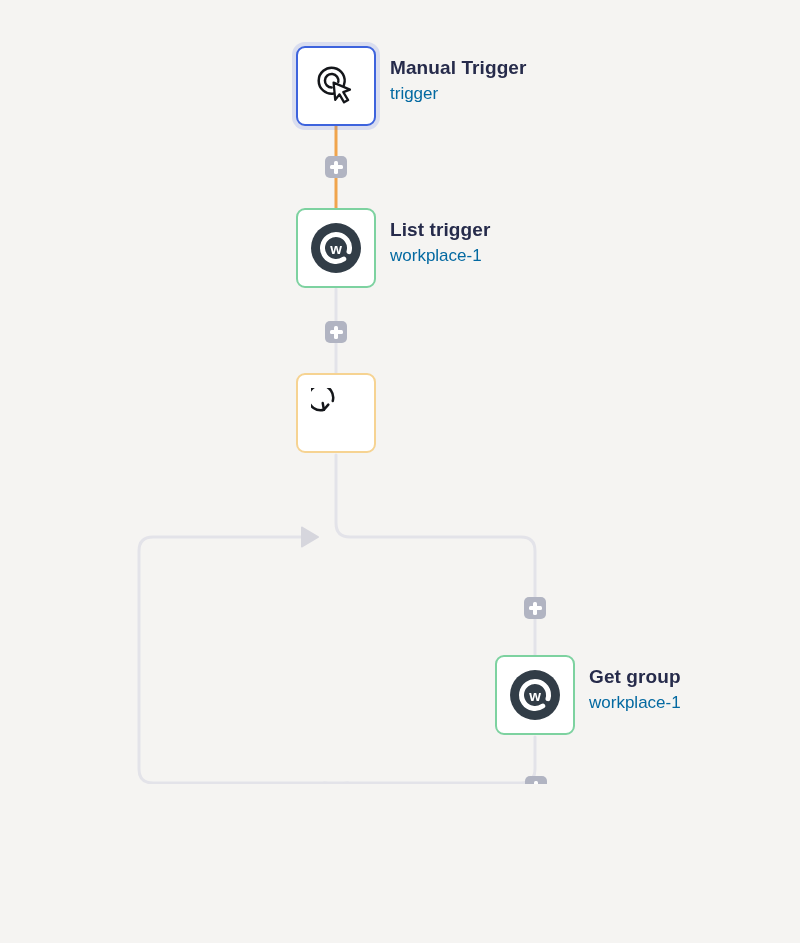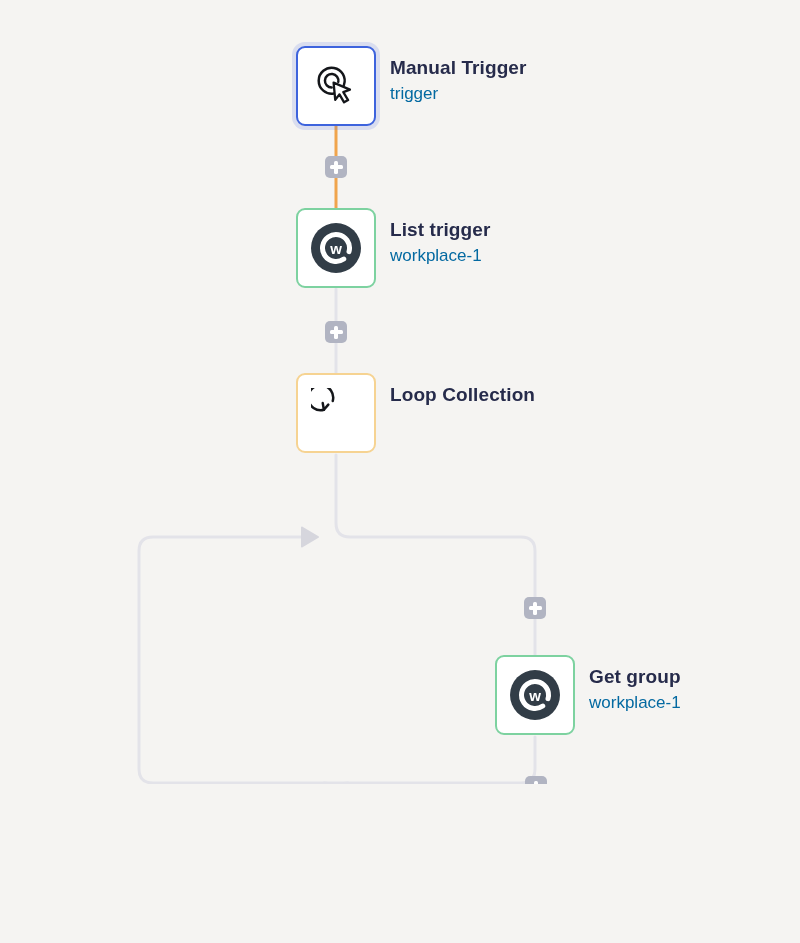--- a/index.html
+++ b/index.html
@@ -77,21 +77,20 @@
     <div class="subtitle">workplace-1</div>
   </div>
 
   <div class="node pos-loop" style="border-color: rgb(246, 211, 146);">
     <svg width="50" height="50" viewBox="0 0 52 52">
       <path d="M22.64 13.44 A13 13 0 1 0 13.44 22.64" fill="none" stroke="#14161a" stroke-width="2.6" stroke-linecap="round"></path>
       <path d="M18 17.3 L13.4 22.6 L12.2 15.7" fill="none" stroke="#14161a" stroke-width="2.6" stroke-linecap="round" stroke-linejoin="round"></path>
     </svg>
   </div>
   <div class="label lbl-loop">
-    <div class="title">Loop Collection</div>
   </div>
 
   <div class="node pos-get" style="border-color: rgb(125, 210, 160);">
     <svg width="52" height="52" viewBox="0 0 52 52">
       <circle cx="26" cy="26" r="25" fill="#323d47"></circle>
       <circle cx="26" cy="26" r="13.5" fill="none" stroke="#ffffff" stroke-width="5" stroke-dasharray="75 9.8" stroke-linecap="round" transform="rotate(55 26 26)"></circle>
       <text x="26" y="26.5" text-anchor="middle" dominant-baseline="central" font-family="Liberation Sans, sans-serif" font-size="15" font-weight="700" fill="#ffffff">w</text>
     </svg>
   </div>
   <div class="label lbl-get">

